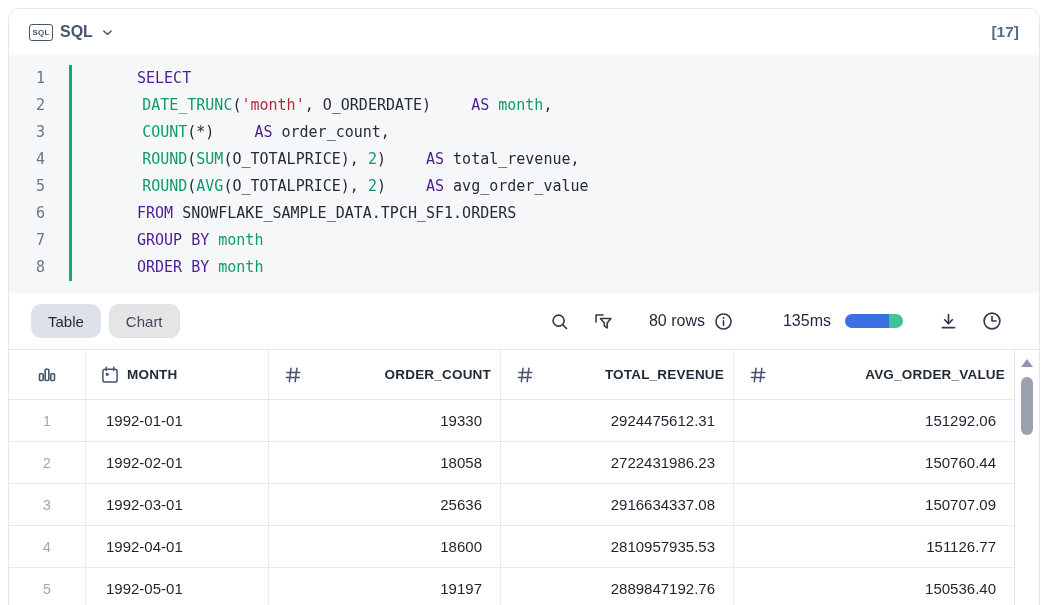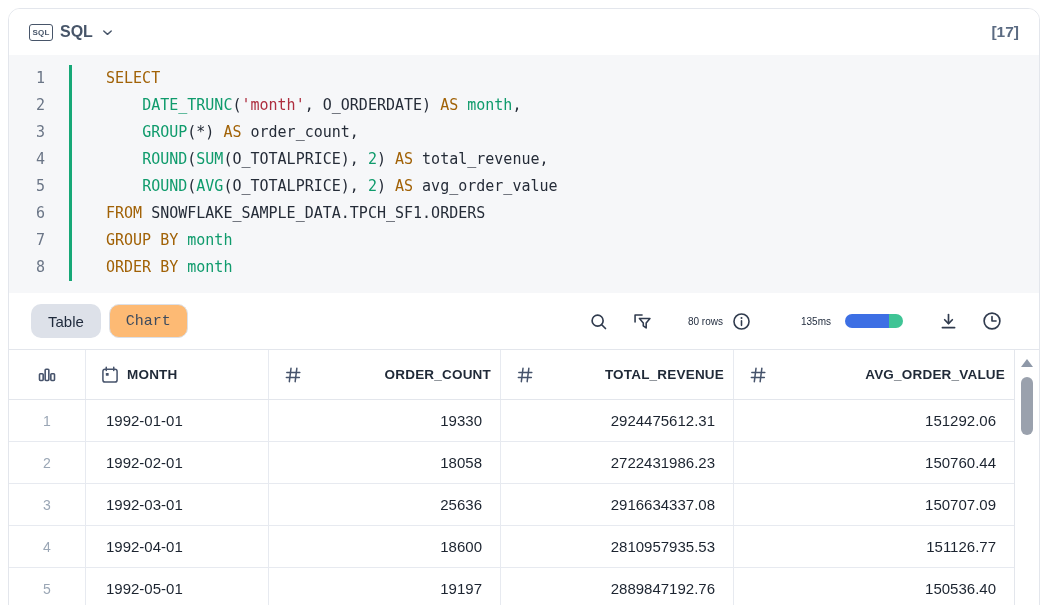--- a/index.html
+++ b/index.html
@@ -16,37 +16,37 @@
                font-size:8px; font-weight:700; letter-spacing:.2px; color:#475569; }
   .lang-label { font-size:16px; font-weight:600; }
   .title { margin-left:26px; font-size:16px; font-weight:500; color:#1f2937; }
   .cell-ref { margin-left:auto; font-size:15.5px; font-weight:600; color:#5b6b82; }
 
   
   .editor { background:#f6f7f9; padding:10px 0 12px 0; }
   .code-line { display:flex; height:27px; font-family:"DejaVu Sans Mono", monospace; font-size:15px; line-height:27px; }
   .ln { width:60px; padding-left:27px; color:#6b7687; flex:none; }
   .code-content { border-left:3px solid #16a877; padding-left:34px; white-space:pre; flex:1; }
-  .tk-kw  { color:#a16207; }
+  .tk-kw  { color:#4c1d95;margin-left:31px; }
   .tk-fn  { color:#0f9b6c; }
   .tk-num { color:#0f9b6c; }
   .tk-str { color:#ae2e3f; }
   .tk-pl  { color:#252c38; }
 
   
   .toolbar { height:56px; display:flex; align-items:center; padding:0 36px 0 22px; background:#fff; }
   .tabs { display:flex; gap:8px; }
   .tab { height:34px; padding:0 16px; border-radius:10px; font-size:15px; display:flex;
          align-items:center; cursor:pointer; border:1px solid transparent; }
   .tab.active { background:#dde1e9; color:#1e293b; font-weight:500; }
-  .tab.inactive { background:#fdba74; border-color:#dbe0e8; color:#3d4b5e;font-family:Liberation Mono, monospace; }
+  .tab.inactive { background:#e5e5e5; border-color:#dbe0e8; color:#3d4b5e; }
   .toolbar-right { margin-left:auto; display:flex; align-items:center; }
   .tb-icon { width:22px; height:22px; display:flex; align-items:center; justify-content:center; cursor:pointer; }
   .tb-icon svg { stroke:#303b4e; }
-  .tb-text { font-size:10px; color:#1e293b; }
+  .tb-text { font-size:16px; color:#1e293b; }
   .progress-pill { width:58px; height:14px; border-radius:7px; overflow:hidden; display:flex; }
   .progress-blue { height:100%; }
   .progress-green { height:100%; flex:1; }
   .gap22 { margin-left:22px; } .gap34 { margin-left:34px; } .gap8 { margin-left:8px; }
   .gap36 { margin-left:48px; } .gap14 { margin-left:14px; }
 
   
   .results { display:flex; border-top:1px solid #e3e6ec; }
   .results-main { flex:1; min-width:0; }
   .grid-row { display:grid; grid-template-columns:77px 183px 232px 233px 1fr; }
@@ -90,21 +90,21 @@
       <div class="code-line">
         <span class="ln">1</span>
         <span class="code-content"><span class="tk-kw">SELECT</span></span>
       </div>
       <div class="code-line">
         <span class="ln">2</span>
         <span class="code-content"><span class="tk-pl">    </span><span class="tk-fn">DATE_TRUNC</span><span class="tk-pl">(</span><span class="tk-str">'month'</span><span class="tk-pl">, O_ORDERDATE) </span><span class="tk-kw">AS</span><span class="tk-pl"> </span><span class="tk-fn">month</span><span class="tk-pl">,</span></span>
       </div>
       <div class="code-line">
         <span class="ln">3</span>
-        <span class="code-content"><span class="tk-pl">    </span><span class="tk-fn">GROUP</span><span class="tk-pl">(*) </span><span class="tk-kw">AS</span><span class="tk-pl"> order_count,</span></span>
+        <span class="code-content"><span class="tk-pl">    </span><span class="tk-fn">COUNT</span><span class="tk-pl">(*) </span><span class="tk-kw">AS</span><span class="tk-pl"> order_count,</span></span>
       </div>
       <div class="code-line">
         <span class="ln">4</span>
         <span class="code-content"><span class="tk-pl">    </span><span class="tk-fn">ROUND</span><span class="tk-pl">(</span><span class="tk-fn">SUM</span><span class="tk-pl">(O_TOTALPRICE), </span><span class="tk-num">2</span><span class="tk-pl">) </span><span class="tk-kw">AS</span><span class="tk-pl"> total_revenue,</span></span>
       </div>
       <div class="code-line">
         <span class="ln">5</span>
         <span class="code-content"><span class="tk-pl">    </span><span class="tk-fn">ROUND</span><span class="tk-pl">(</span><span class="tk-fn">AVG</span><span class="tk-pl">(O_TOTALPRICE), </span><span class="tk-num">2</span><span class="tk-pl">) </span><span class="tk-kw">AS</span><span class="tk-pl"> avg_order_value</span></span>
       </div>
       <div class="code-line">

